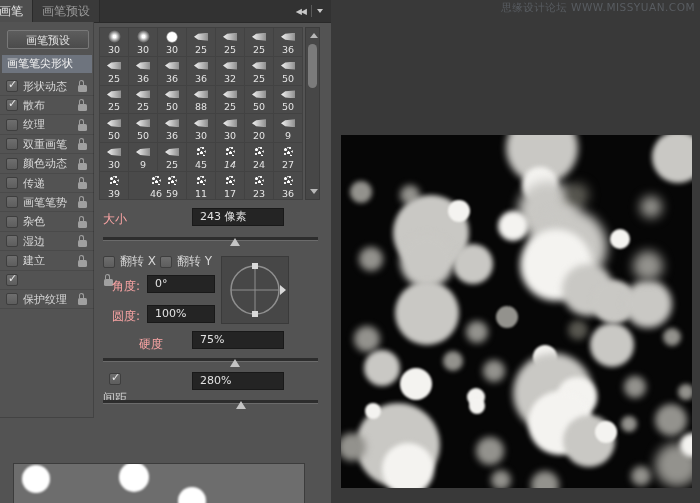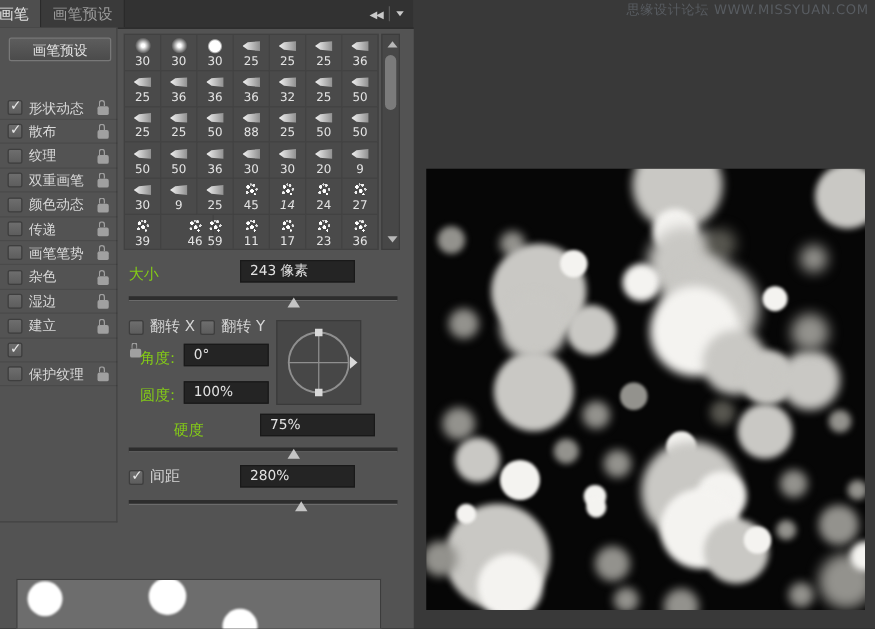--- a/index.html
+++ b/index.html
@@ -56,21 +56,21 @@
       radial-gradient(1.4px 1.4px at 65% 80%,#fff 60%,transparent 70%),
       radial-gradient(1.4px 1.4px at 45% 20%,#ccc 60%,transparent 70%);}
   
   .sbar{position:absolute;left:305px;top:27px;width:15px;height:173px;background:#474747;
         border:1px solid #3c3c3c;box-sizing:border-box;}
   .sbar .arr{position:absolute;left:3.5px;width:0;height:0;border-left:4px solid transparent;border-right:4px solid transparent;cursor:pointer;}
   .sbar .up{top:5px;border-bottom:5px solid #b8b8b8;}
   .sbar .down{bottom:5px;border-top:5px solid #b8b8b8;}
   .sbar .thumb{position:absolute;left:2px;top:16px;width:9px;height:44px;background:#7b7b7b;border-radius:5px;cursor:pointer;}
   
-  .ctl-label{position:absolute;font-size:12px;color:#84cc16;}
+  .ctl-label{position:absolute;font-size:12px;color:#fca5a5;}
   .valbox{position:absolute;width:92px;height:18px;background:#242424;border:1px solid #191919;
           box-sizing:border-box;color:#e2e2e2;font-size:11px;line-height:16px;padding-left:7px;cursor:text;}
   .valbox.small{width:68px;}
   .slider{position:absolute;width:215px;height:12px;cursor:pointer;}
   .slider .track{position:absolute;left:0;right:0;top:3px;height:3px;background:#2d2d2d;border-bottom:1px solid #6b6b6b;}
   .slider .thumb{position:absolute;top:4px;width:0;height:0;border-left:5px solid transparent;
                  border-right:5px solid transparent;border-bottom:8px solid #c4c4c4;cursor:grab;}
   .flipgrp{position:absolute;display:flex;align-items:center;gap:5px;}
   .flipgrp .lbl{font-size:12px;color:#d6d6d6;}
   .dial{position:absolute;left:221px;top:256px;width:66px;height:66px;background:#474747;border:1px solid #3a3a3a;cursor:pointer;}
@@ -160,20 +160,21 @@
           <span class="tri"></span>
           <span class="mlines">
             <span class="ml"></span><span class="ml"></span><span class="ml"></span>
           </span>
         </span>
       </div>
     </div>
 
     <div class="sidebar">
       <div class="preset-btn">画笔预设</div>
+      <div class="tip-row">画笔笔尖形状</div>
       <div id="side-items">
           <div class="side-item" style="top: 55px;">
             <span class="cb checked"></span>
             <span class="lbl">形状动态</span>
             <span class="lock"></span>
           </div>
           <div class="side-item" style="top: 74.4px;">
             <span class="cb checked"></span>
             <span class="lbl">散布</span>
             <span class="lock"></span>
@@ -517,27 +518,27 @@
         <circle cx="33" cy="33" r="24" fill="none" stroke="#8f8f8f" stroke-width="1.5"></circle>
         <line x1="9" y1="33" x2="57" y2="33" stroke="#8f8f8f" stroke-width="1"></line>
         <line x1="33" y1="9" x2="33" y2="57" stroke="#8f8f8f" stroke-width="1"></line>
         <rect x="30" y="6" width="6" height="6" fill="#d9d9d9"></rect>
         <rect x="30" y="54" width="6" height="6" fill="#d9d9d9"></rect>
         <polygon points="58,28 64,33 58,38" fill="#d9d9d9"></polygon>
       </svg>
     </div>
 
     <div class="ctl-label" style="left:103px;top:336px;margin-left:36px;">硬度</div>
-    <div class="valbox" style="left:192px;top:331px;margin-left:16px;">75%</div>
+    <div class="valbox" style="left:192px;top:331px;">75%</div>
     <div class="slider" style="left:103px;top:355px;">
       <span class="track"></span>
         <span class="thumb" id="th-hard" style="left: 127.1px;"></span>
     </div>
 
-    <div class="flipgrp" style="left:103px;top:373px;">
+    <div class="flipgrp" style="left:103px;top:373px;flex-direction:column;">
       <span class="cb checked" id="cb-spacing"></span>
       <span class="lbl">间距</span>
     </div>
     <div class="valbox" style="left:192px;top:372px;">280%</div>
     <div class="slider" style="left:103px;top:397px;">
       <span class="track"></span>
         <span class="thumb" id="th-space" style="left: 133.25px;"></span>
     </div>
 
     <div class="preview" id="preview">

